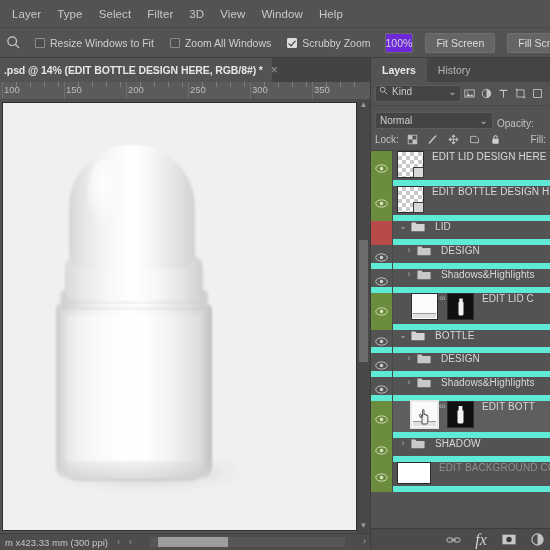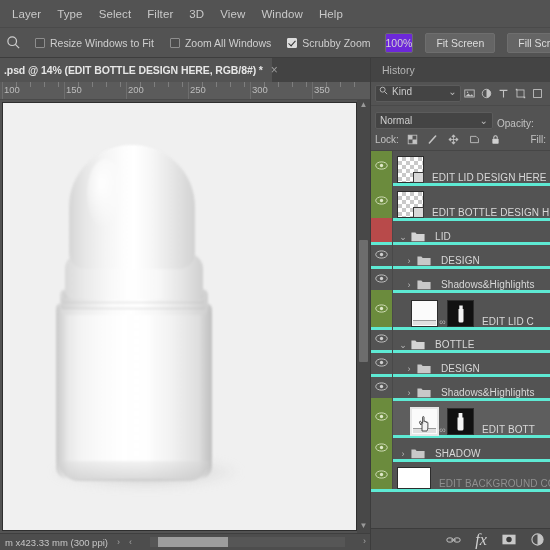--- a/index.html
+++ b/index.html
@@ -219,22 +219,22 @@
     height: 22px; display: flex; align-items: center; padding: 0 4px; gap: 6px;
     border-bottom: 1px solid #464646;
   }
 
   
   .layerlist {
     position: absolute; left: 0; top: 93px; width: 180px; height: 375px;
     overflow: hidden; background: #535353;
   }
   .lrow {
-    position: relative; display: flex; align-items: flex-end; height: 35px;
-    border-bottom: 3px solid #5eead4; background: #535353;
+    position: relative; display: flex; align-items: flex-start; height: 35px;
+    border-bottom: 6px solid #5eead4; background: #535353;
   }
   .lrow.sel { background: #5e5e5e; }
   .eyecell {
     width: 22px; height: 35px; flex: none; display: flex; align-items: center;
     justify-content: center; border-right: 1px solid #494949;
   }
   .eyecell.green { background: #6b8b3d; }
   .eyecell.red { background: #b84a4a; }
   .lthumb {
     width: 27px; height: 27px; flex: none; margin-left: 4px; position: relative;
@@ -395,20 +395,21 @@
     <span class="chev">›</span>
     <span class="chev">‹</span>
     <div class="sb-track"></div>
     <div class="sb-thumb"></div>
     <span class="sb-rarr">›</span>
   </div>
 
   <div class="panel">
 
     <div class="panel-tabs">
+      <div class="ptab active">Layers</div>
       <div class="ptab">History</div>
     </div>
 
     <div class="filter-row">
       <div class="kind-select">
         <svg width="9" height="9" viewBox="0 0 16 16">
             <circle cx="6.5" cy="6.5" r="4.4" fill="none" stroke="#c6c6c6" stroke-width="1.5"></circle>
             <line x1="10" y1="10" x2="14.5" y2="14.5" stroke="#c6c6c6" stroke-width="1.6"></line>
           </svg>
         <span class="lbl">Kind</span>

